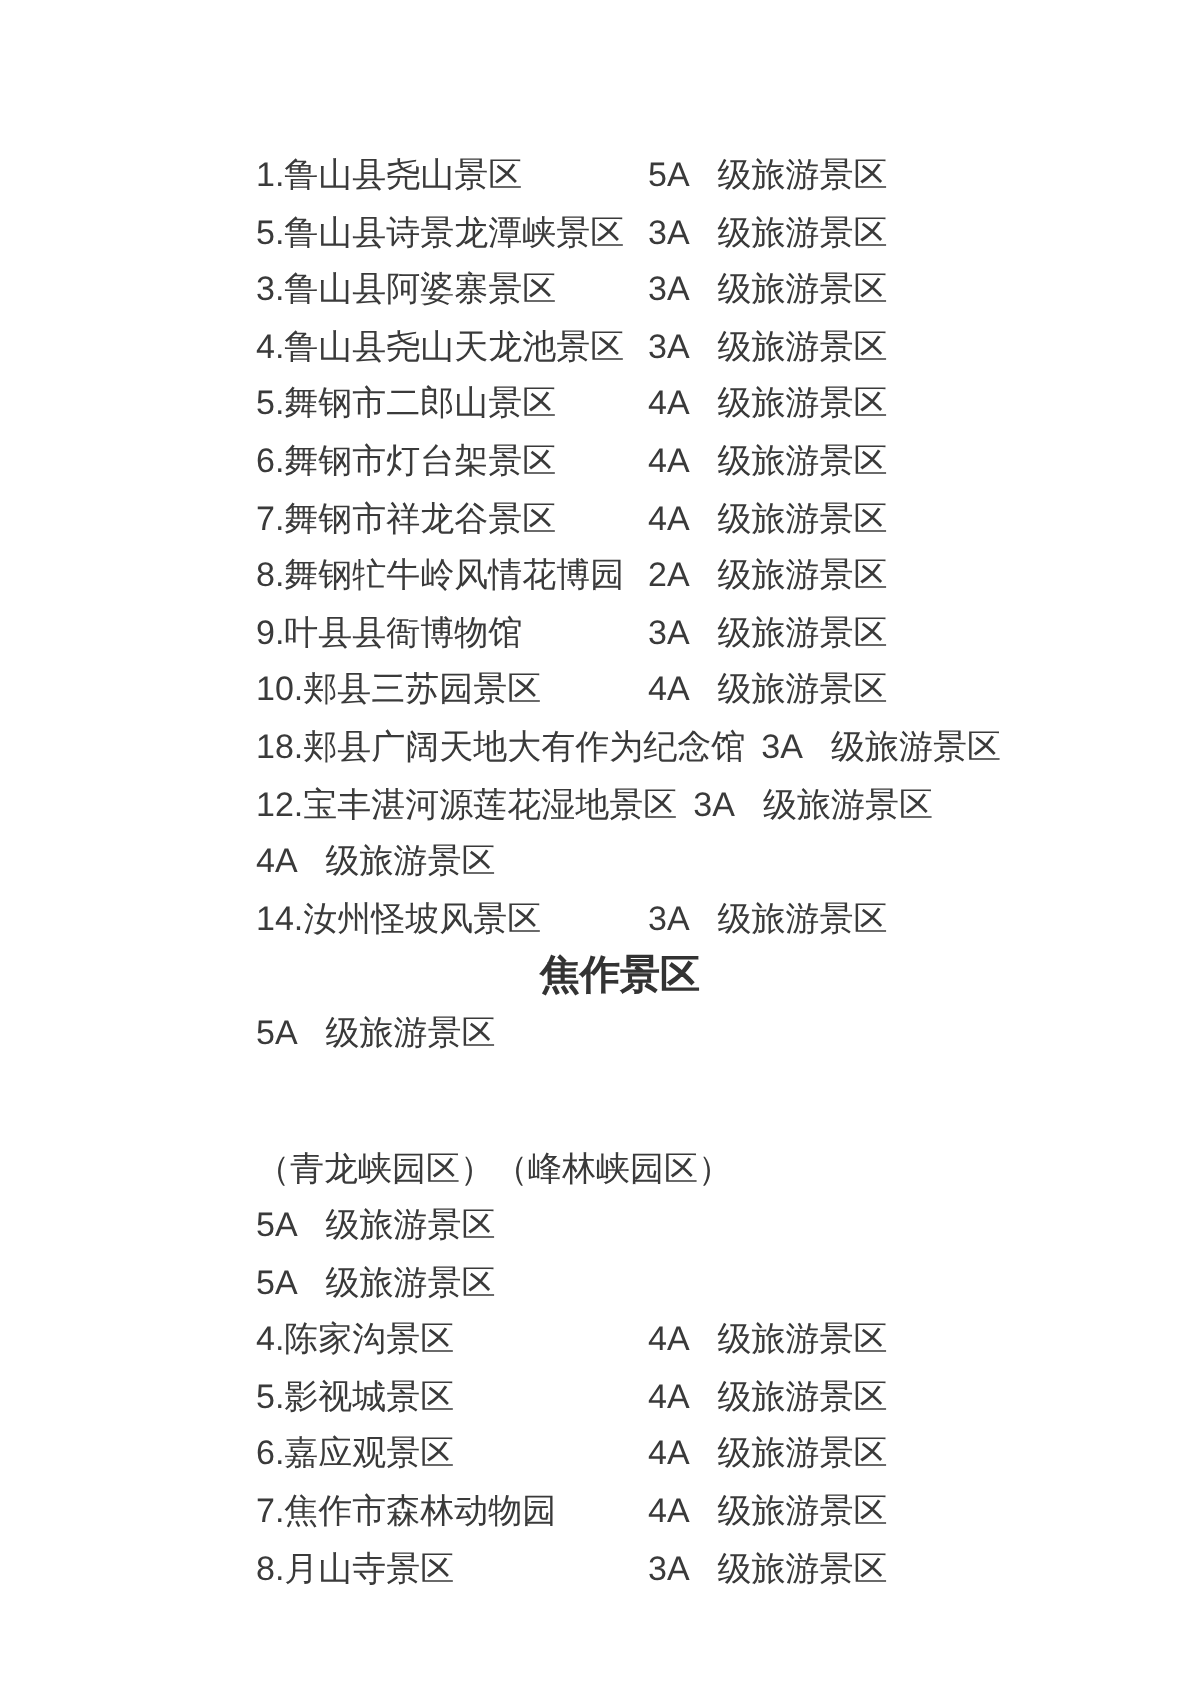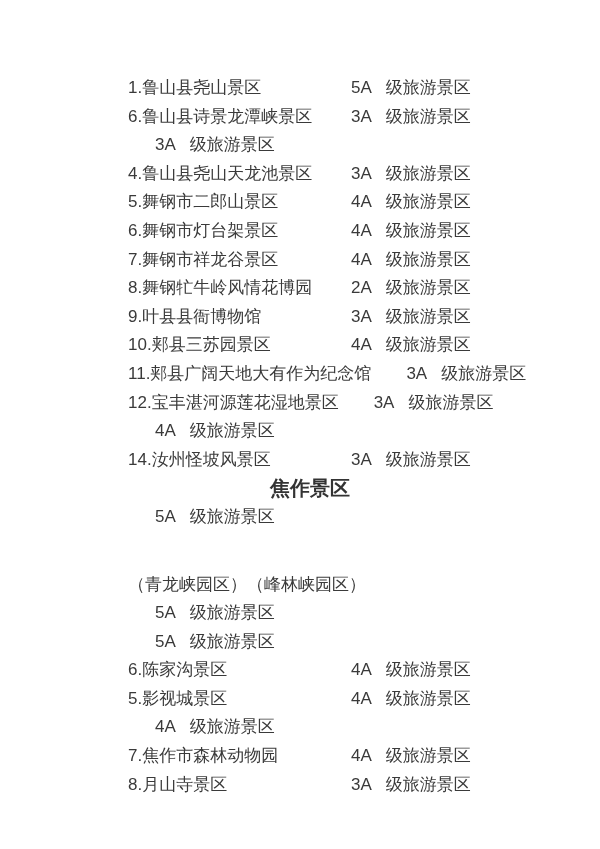--- a/index.html
+++ b/index.html
@@ -29,21 +29,20 @@
     font-size: 17px;
     white-space: nowrap;
   }
   .row .name {
     display: inline-block;
     min-width: 188px;
     margin-right: 8px;
   }
   .row .grade {
     display: inline-block;
-    margin-left: 27px;
   }
   .row .suffix {
     display: inline-block;
     margin-left: 14px;
   }
   .section-title {
     height: 28.6px;
     line-height: 28.6px;
     text-align: center;
     font-size: 20px;
@@ -65,25 +64,26 @@
 <div class="page">
   <div class="content">
 
     <div class="section">
       <div class="row">
         <span class="name">1.鲁山县尧山景区</span>
         <span class="grade">5A</span>
         <span class="suffix">级旅游景区</span>
       </div>
       <div class="row">
-        <span class="name">6.鲁山县诗景龙潭峡景区</span>
+        <span class="name">5.鲁山县诗景龙潭峡景区</span>
         <span class="grade">3A</span>
         <span class="suffix">级旅游景区</span>
       </div>
       <div class="row">
+        <span class="name">3.鲁山县阿婆寨景区</span>
         <span class="grade">3A</span>
         <span class="suffix">级旅游景区</span>
       </div>
       <div class="row">
         <span class="name">4.鲁山县尧山天龙池景区</span>
         <span class="grade">3A</span>
         <span class="suffix">级旅游景区</span>
       </div>
       <div class="row">
         <span class="name">5.舞钢市二郎山景区</span>
@@ -109,21 +109,21 @@
         <span class="name">9.叶县县衙博物馆</span>
         <span class="grade">3A</span>
         <span class="suffix">级旅游景区</span>
       </div>
       <div class="row">
         <span class="name">10.郏县三苏园景区</span>
         <span class="grade">4A</span>
         <span class="suffix">级旅游景区</span>
       </div>
       <div class="row">
-        <span class="name">11.郏县广阔天地大有作为纪念馆</span>
+        <span class="name">18.郏县广阔天地大有作为纪念馆</span>
         <span class="grade">3A</span>
         <span class="suffix">级旅游景区</span>
       </div>
       <div class="row">
         <span class="name">12.宝丰湛河源莲花湿地景区</span>
         <span class="grade">3A</span>
         <span class="suffix">级旅游景区</span>
       </div>
       <div class="row">
         <span class="grade">4A</span>
@@ -147,30 +147,31 @@
 
       <div class="row">
         <span class="grade">5A</span>
         <span class="suffix">级旅游景区</span>
       </div>
       <div class="row">
         <span class="grade">5A</span>
         <span class="suffix">级旅游景区</span>
       </div>
       <div class="row">
-        <span class="name">6.陈家沟景区</span>
+        <span class="name">4.陈家沟景区</span>
         <span class="grade">4A</span>
         <span class="suffix">级旅游景区</span>
       </div>
       <div class="row">
         <span class="name">5.影视城景区</span>
         <span class="grade">4A</span>
         <span class="suffix">级旅游景区</span>
       </div>
       <div class="row">
+        <span class="name">6.嘉应观景区</span>
         <span class="grade">4A</span>
         <span class="suffix">级旅游景区</span>
       </div>
       <div class="row">
         <span class="name">7.焦作市森林动物园</span>
         <span class="grade">4A</span>
         <span class="suffix">级旅游景区</span>
       </div>
       <div class="row">
         <span class="name">8.月山寺景区</span>

